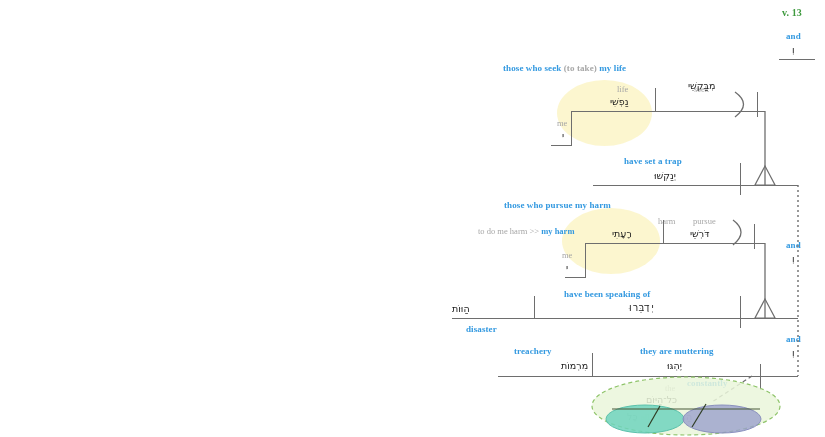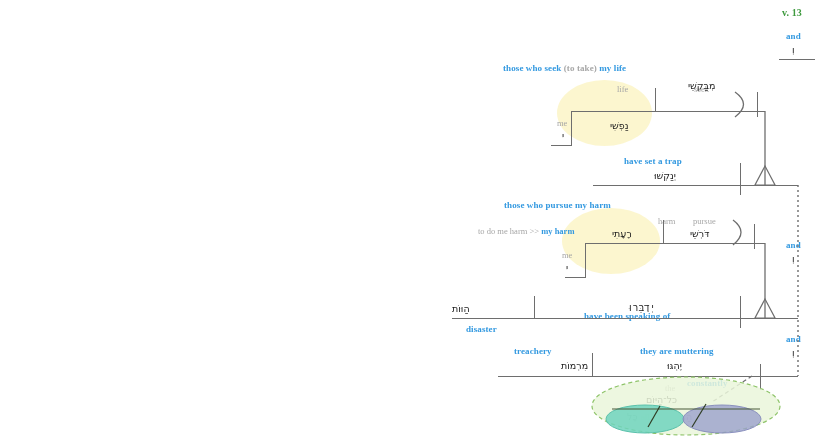--- a/index.html
+++ b/index.html
@@ -40,21 +40,21 @@
   <div class="heb" style="left:792px;top:44px;">וְ</div>
   <div class="uline" style="left:779px;top:59px;width:36px;"></div>
 
   <div class="blob" style="left:557px;top:80px;width:95px;height:66px;"></div>
 
   <div class="gloss" style="left:503px;top:63px;">
     <span>those who seek </span><span class="pgray" style="color:#a7a7a7;">(to take) </span><span>my life</span>
   </div>
 
   <div class="small-gray" style="left:617px;top:84px;">life</div>
-  <div class="heb" style="left:610px;top:96px;margin-top:24px;">נַפְשִׁי</div>
+  <div class="heb" style="left:610px;top:96px;">נַפְשִׁי</div>
 
   <div class="small-gray" style="left:694px;top:84px;">seek</div>
   <div class="heb" style="left:688px;top:80px;">מְבַקְשֵׁי</div>
 
   <div class="small-gray" style="left:557px;top:118px;">me</div>
   <div class="heb" style="left:562px;top:130px;">י</div>
 
   <div class="hline" style="left:571px;top:111px;width:194px;"></div>
   <div class="vline" style="left:655px;top:88px;height:23px;"></div>
   <div class="vline" style="left:757px;top:92px;height:25px;"></div>
@@ -85,21 +85,21 @@
 
   <div class="hline" style="left:585px;top:243px;width:180px;"></div>
   <div class="vline" style="left:663px;top:220px;height:23px;"></div>
   <div class="vline" style="left:754px;top:224px;height:25px;"></div>
   <div class="vline" style="left:585px;top:243px;height:34px;"></div>
   <div class="hline" style="left:565px;top:277px;width:21px;"></div>
 
   <div class="gloss" style="left:466px;top:280px;margin-top:44px;">disaster</div>
   <div class="heb" style="left:452px;top:303px;">הַוּוֹת</div>
 
-  <div class="gloss" style="left:584px;top:289px;margin-top:22px;">have been speaking of</div>
+  <div class="gloss" style="left:564px;top:289px;">have been speaking of</div>
   <div class="heb" style="left:627px;top:303px;font-family:Liberation Mono, monospace;">יְדַבֵּרוּ</div>
 
   <div class="hline" style="left:452px;top:318px;width:346px;"></div>
   <div class="vline" style="left:534px;top:296px;height:22px;"></div>
   <div class="vline" style="left:740px;top:296px;height:32px;"></div>
 
   <div class="gloss" style="left:786px;top:240px;">and</div>
   <div class="heb" style="left:792px;top:253px;">וְ</div>
 
   <div class="gloss" style="left:786px;top:334px;">and</div>

